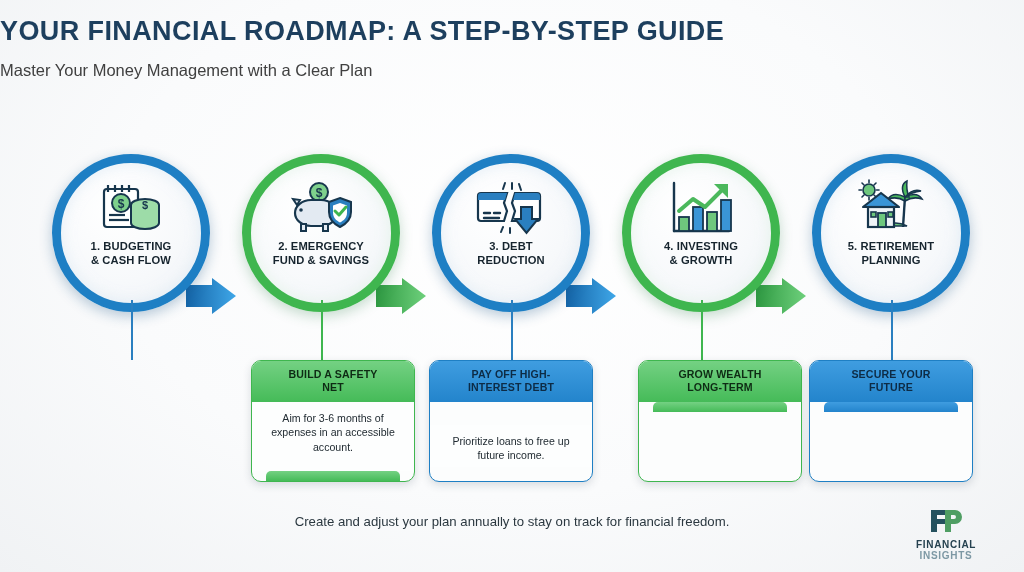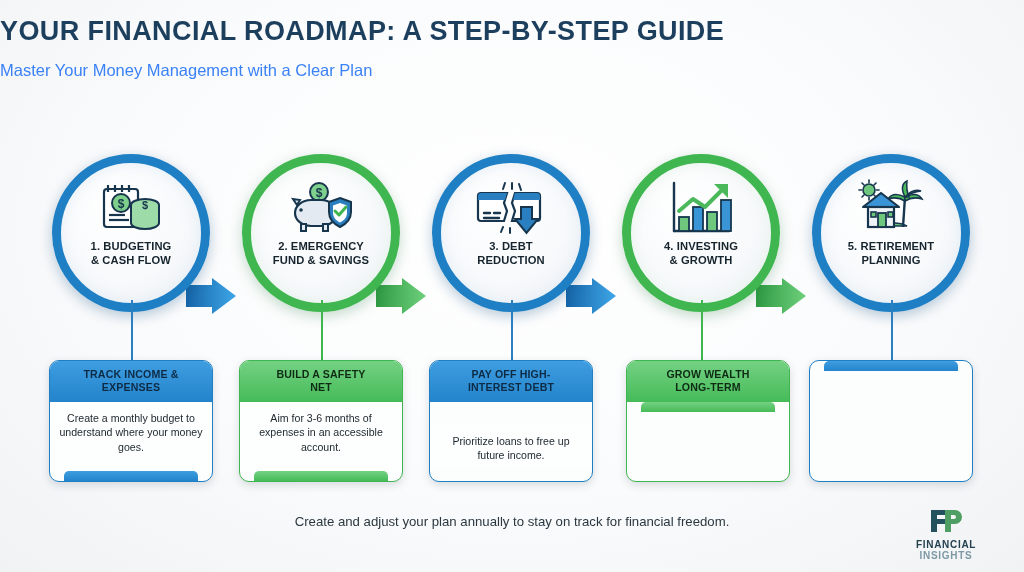--- a/index.html
+++ b/index.html
@@ -13,21 +13,21 @@
     position: relative;
   }
 
   
   .header { text-align: left; padding-top: 16px; }
   .title {
     font-size: 27px; font-weight: bold; letter-spacing: 0.4px;
     color: #1d3f5e; white-space: nowrap;
   }
   .subtitle {
-    font-size: 16.5px; color: #3b82f6; margin-top: 14px; font-weight: 400;
+    font-size: 16.5px; color: #404040; margin-top: 14px; font-weight: 400;
   }
 
   
   .steps {
     position: absolute; top: 148px; left: 0; width: 1024px; height: 185px;
   }
   .step {
     position: absolute; width: 158px; height: 158px; top: 6px;
   }
   .ring {
@@ -53,21 +53,21 @@
   
   .cards { position: absolute; top: 360px; left: 0; width: 1024px; height: 125px; }
   .card {
     position: absolute; width: 164px; height: 122px;
     border-radius: 10px; overflow: hidden;
     background: #fcfdfd;
     box-shadow: 0 3px 9px rgba(40,60,80,.17);
     display: flex; flex-direction: column;
   }
   .card.blue  { border: 1.5px solid #1e7fc4; }
-  .card.green { border: 1.5px solid #3fb64f; }
+  .card.green { border: 1.5px solid #3fb64f; margin-left: 12px; }
   .card-head {
     padding: 7px 6px 8px; text-align: center;
     font-size: 10.6px; font-weight: bold; line-height: 1.22; letter-spacing: .15px;
   }
   .card.blue  .card-head { background: linear-gradient(180deg,#3f9de0 0%,#2384cc 100%); color: #0d2b45; }
   .card.green .card-head { background: linear-gradient(180deg,#74d183 0%,#45bb58 100%); color: #0e2b14; }
   .card-body {
     flex: 1; padding: 9px 8px 4px; text-align: center;
     font-size: 10.6px; color: #222c33; line-height: 1.38;
     background: #fdfefe;
@@ -283,27 +283,20 @@
 </div>
 
 <div class="connector" style="left:131px;background:#2a7fc0;"></div>
 <div class="connector" style="left:321px;background:#3fb64f;"></div>
 <div class="connector" style="left:511px;background:#2a7fc0;"></div>
 <div class="connector" style="left:701px;background:#3fb64f;"></div>
 <div class="connector" style="left:891px;background:#2a7fc0;"></div>
 
 <div class="cards">
 
-  <div class="card blue" style="left:49px;">
-    <div class="card-head">
-      <span>TRACK INCOME &amp;</span><br><span>EXPENSES</span>
-    </div>
-    <div class="card-body">Create a monthly budget to understand where your money goes.</div>
-    <div class="card-foot"></div>
-  </div>
 
   <div class="card green" style="left:239px;">
     <div class="card-head">
       <span>BUILD A SAFETY</span><br><span>NET</span>
     </div>
     <div class="card-body">Aim for 3-6 months of expenses in an accessible account.</div>
     <div class="card-foot"></div>
   </div>
 
   <div class="card blue" style="left:429px;gap:23px;">
@@ -315,20 +308,23 @@
   </div>
 
   <div class="card green" style="left:626px;">
     <div class="card-head">
       <span>GROW WEALTH</span><br><span>LONG-TERM</span>
     </div>
     <div class="card-foot"></div>
   </div>
 
   <div class="card blue" style="left:809px;">
+    <div class="card-head">
+      <span>SECURE YOUR</span><br><span>FUTURE</span>
+    </div>
     <div class="card-foot"></div>
   </div>
 </div>
 
 <div class="footer-note">Create and adjust your plan annually to stay on track for financial freedom.</div>
 
 <div class="logo">
   <div class="logo-mark">
     <svg width="40" height="30" viewBox="0 0 40 30">
       <path d="M5,4 h15 v5 h-9 v4 h8 v5 h-8 v8 h-6 z" fill="#24515e"></path>

